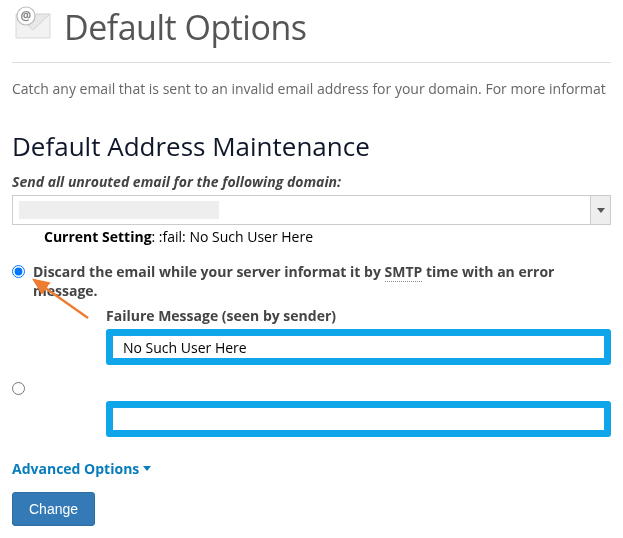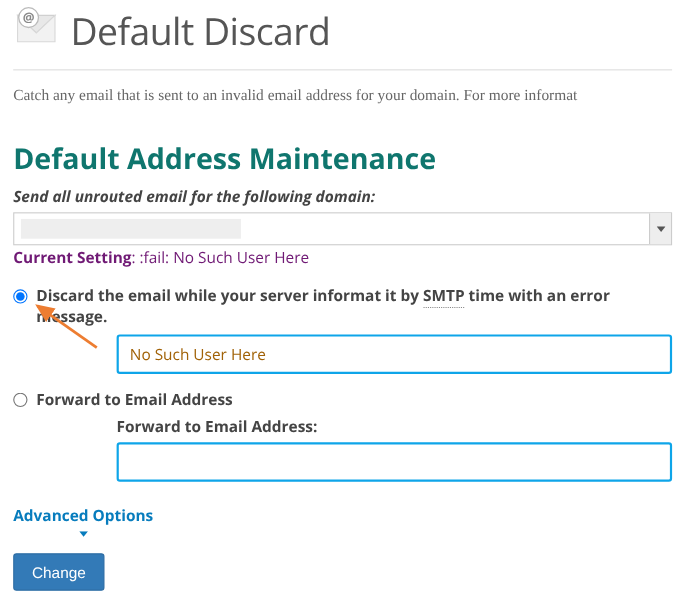--- a/index.html
+++ b/index.html
@@ -26,26 +26,25 @@
     }
     .hr {
       border: none;
       border-top: 1px solid #ddd;
       margin-bottom: 16px;
     }
     .intro {
       color: #666;
       margin-bottom: 30px;
       white-space: nowrap;
-      font-family: Liberation Serif, serif;
     }
     h2 {
       font-size: 26px;
-      font-weight: 700;
-      color: #0f766e;
+      font-weight: 400;
+      color: #0f172a;
       margin-bottom: 8px;
     }
     .label-strong {
       font-weight: 700;
       color: #444;
       font-size: 14px;
       margin-bottom: 4px;
       display: block;
       font-style: italic;
     }
@@ -69,22 +68,23 @@
     .selectbtn {
       width: 20px;
       border-left: 1px solid #ccc;
       display: flex;
       align-items: center;
       justify-content: center;
       background: #eee;
     }
     .current {
       font-size: 14px;
-      color: #701a75;
+      color: #000000;
       margin-bottom: 16px;
+      margin-left: 32px;
     }
     .current b { font-weight: 700; }
     .radio-row {
       display: flex;
       align-items: flex-start;
       gap: 8px;
       margin-bottom: 6px;
     }
     .radio-row input[type=radio] {
       margin-top: 3px;
@@ -104,38 +104,37 @@
     .sublabel {
       font-weight: 700;
       color: #444;
       font-size: 14px;
       margin-bottom: 4px;
       display: block;
     }
     .txt {
       width: 100%;
       height: 36px;
-      border: 2px solid #0ea5e9;
+      border: 7px solid #0ea5e9;
       border-radius: 3px;
       padding: 6px 10px;
       font-size: 14px;
-      color: #a16207;
+      color: #000000;
       font-family: inherit;
     }
     .txt::placeholder { color: #999; }
     .adv {
       color: #077cbd;
       font-weight: 700;
       font-size: 14px;
       cursor: pointer;
       margin: 8px 0 14px 0;
       display: inline-flex;
       align-items: center;
       gap: 4px;
-      flex-direction: column;
     }
     .btn {
       background: #337ab7;
       color: #fff;
       border: 1px solid #2e6da4;
       padding: 8px 16px;
       font-size: 14px;
       border-radius: 3px;
       cursor: pointer;
     }
@@ -148,21 +147,21 @@
 
 <div class="header">
   <span>
     <svg width="42" height="42" viewBox="0 0 42 42">
       <path d="M4 10 L38 10 L21 26 Z" fill="#e8e8e8" stroke="#d0d0d0" stroke-width="1"></path>
       <path d="M4 10 L4 34 L38 34 L38 10 L21 26 Z" fill="#f2f2f2" stroke="#d8d8d8" stroke-width="1"></path>
       <circle cx="14" cy="12" r="9" fill="#fff" stroke="#bbb" stroke-width="1.2"></circle>
       <text x="14" y="16" text-anchor="middle" font-size="12" fill="#888" font-weight="bold">@</text>
     </svg>
   </span>
-  <h1>Default Discard</h1>
+  <h1>Default Options</h1>
 </div>
 
 <hr class="hr">
 
 <p class="intro">Catch any email that is sent to an invalid email address for your domain. For more informat</p>
 
 <h2>Default Address Maintenance</h2>
 
 <label class="label-strong">Send all unrouted email for the following domain:</label>
 
@@ -192,30 +191,29 @@
   <svg width="70" height="50" style="position:absolute;left:16px;top:12px">
     <defs>
       <marker id="ah" markerWidth="8" markerHeight="8" refX="6" refY="3" orient="auto">
         <path d="M0 0 L7 3 L0 6 Z" fill="#ed7d31"></path>
       </marker>
     </defs>
     <line x1="60" y1="44" x2="6" y2="6" stroke="#ed7d31" stroke-width="2.5" marker-end="url(#ah)"></line>
   </svg>
 
   <div class="sub">
+    <label class="sublabel">Failure Message (seen by sender)</label>
     <input type="text" class="txt" value="No Such User Here" style="">
   </div>
 
   <div class="radio-row">
     <input type="radio" name="mode" style="">
-    <span class="radio-label">Forward to Email Address</span>
   </div>
 
   <div class="sub">
-    <label class="sublabel">Forward to Email Address:</label>
     <input type="text" class="txt" value="" style="">
   </div>
 </div>
 
 <div class="adv">
   <span>Advanced Options</span>
   <svg width="8" height="6" viewBox="0 0 8 6">
     <path d="M0 0 L8 0 L4 5 Z" fill="#077cbd"></path>
   </svg>
 </div>

